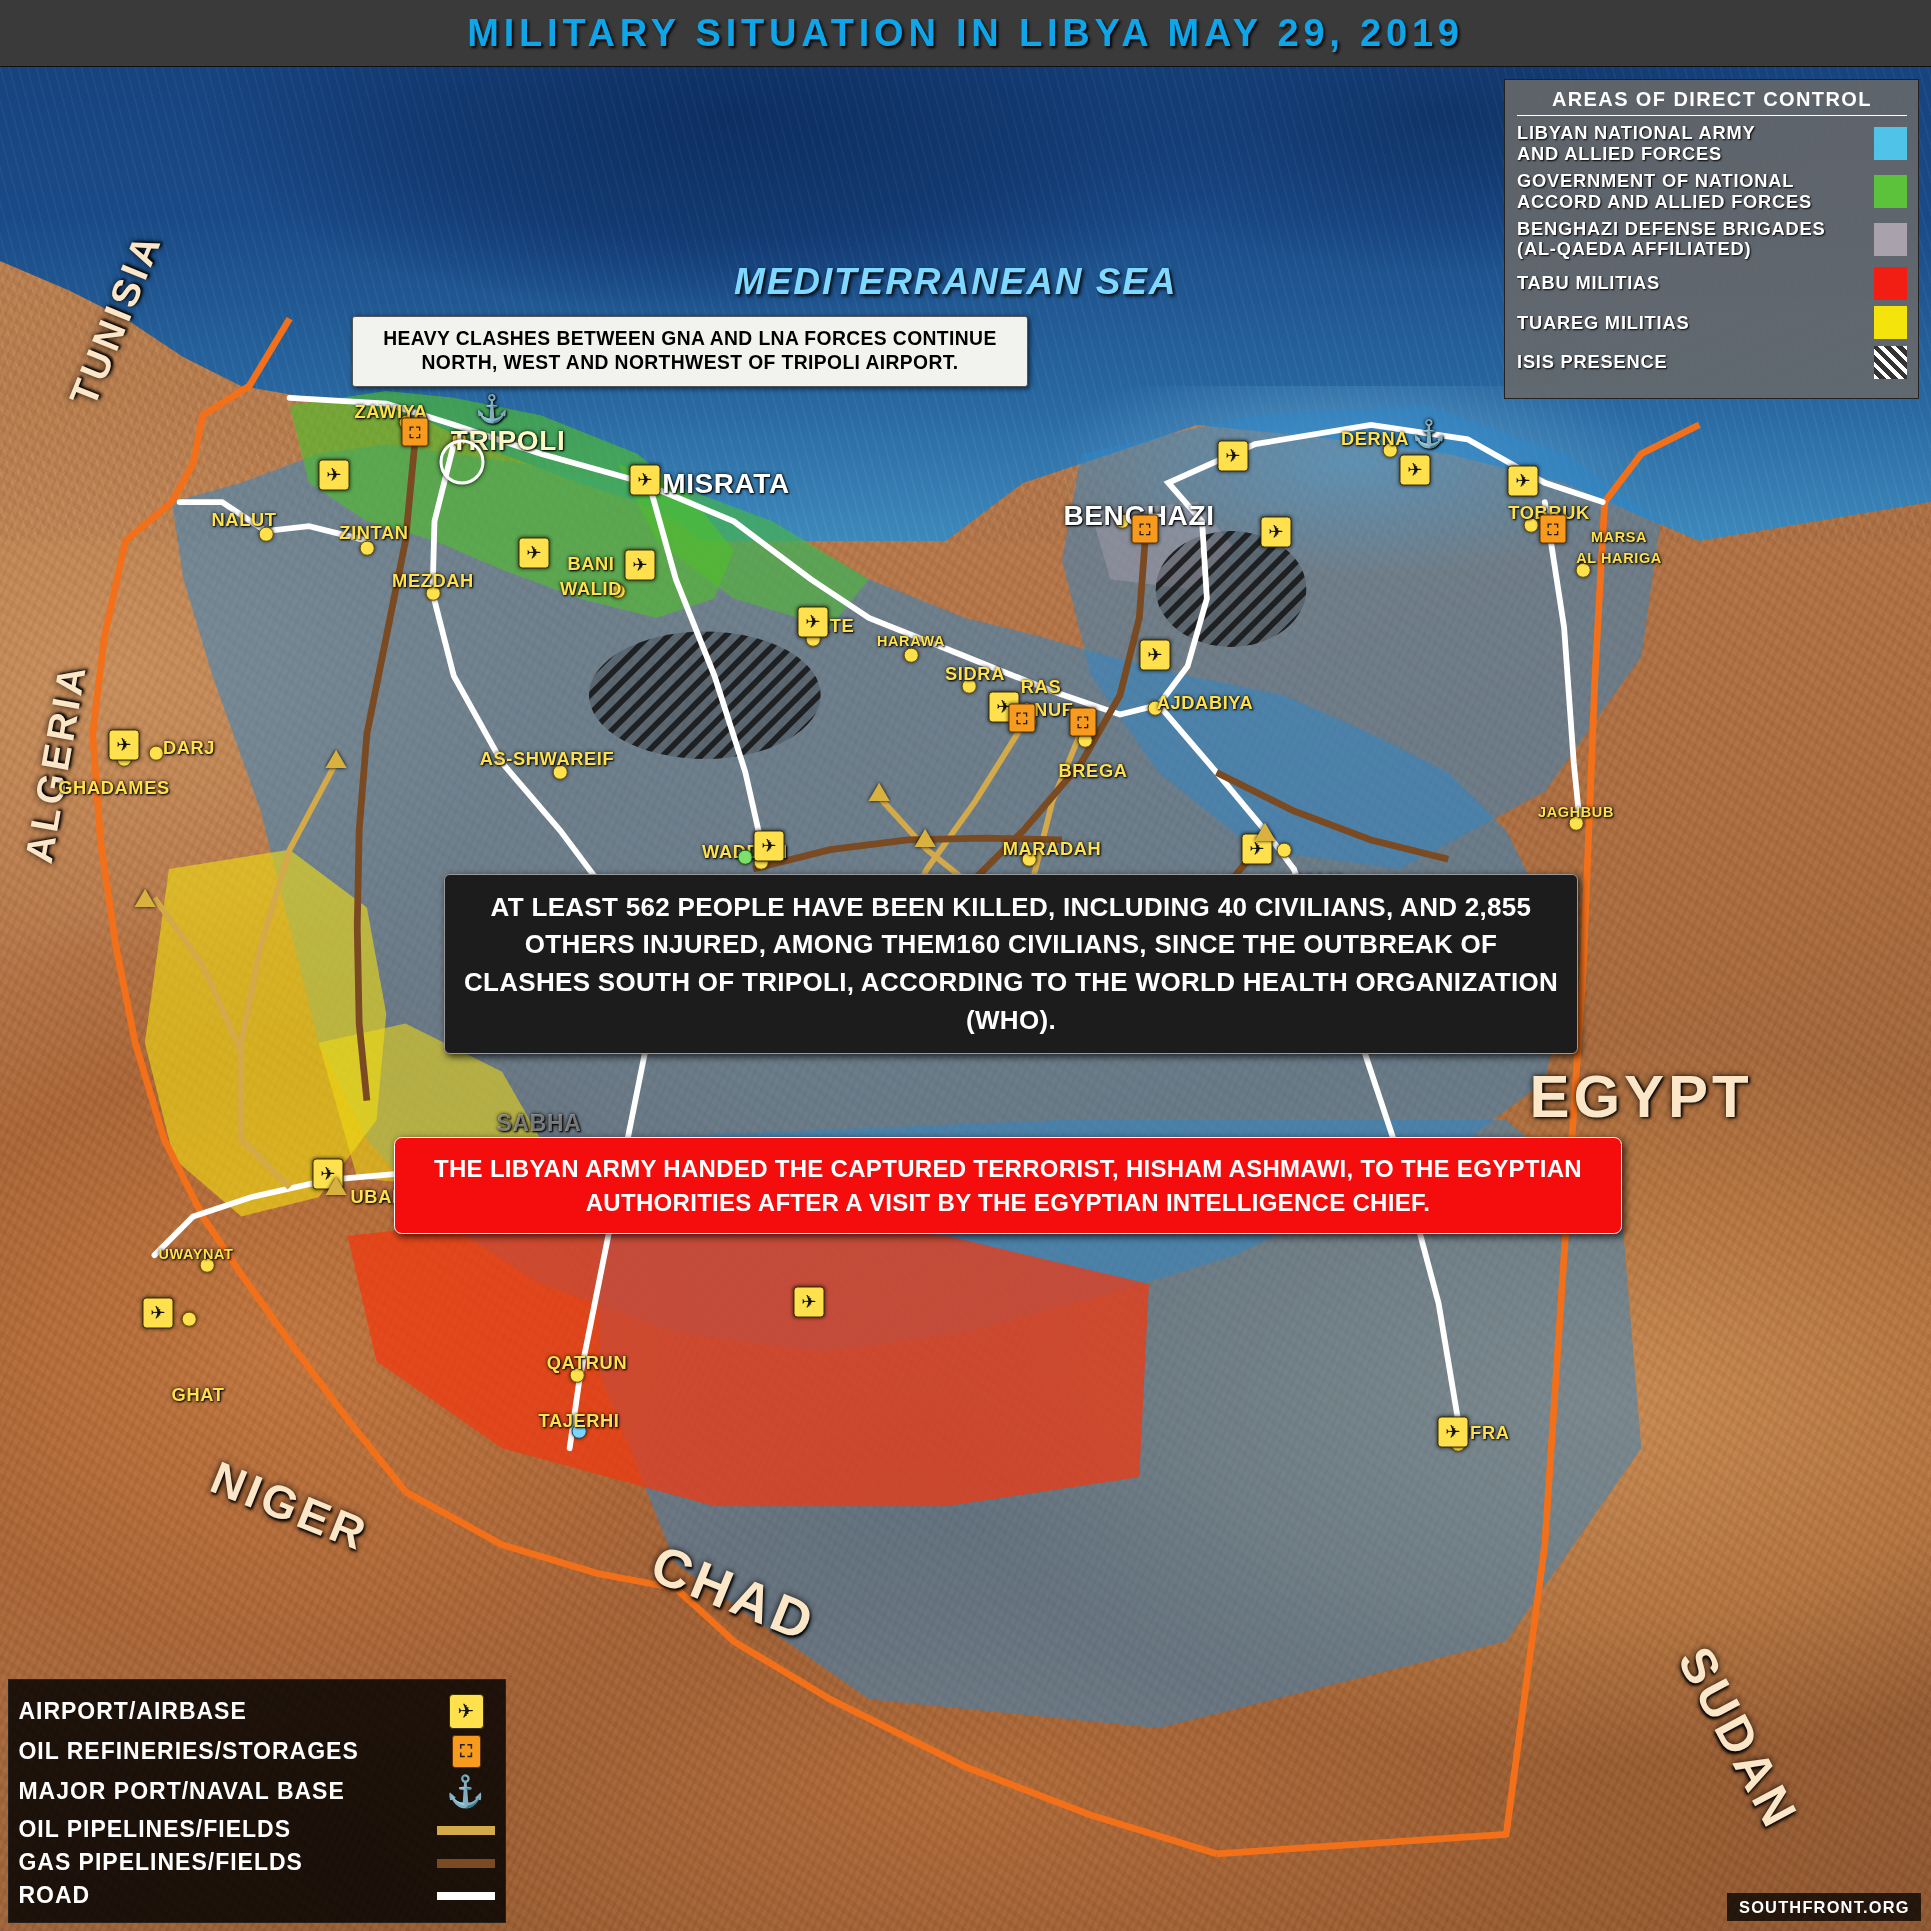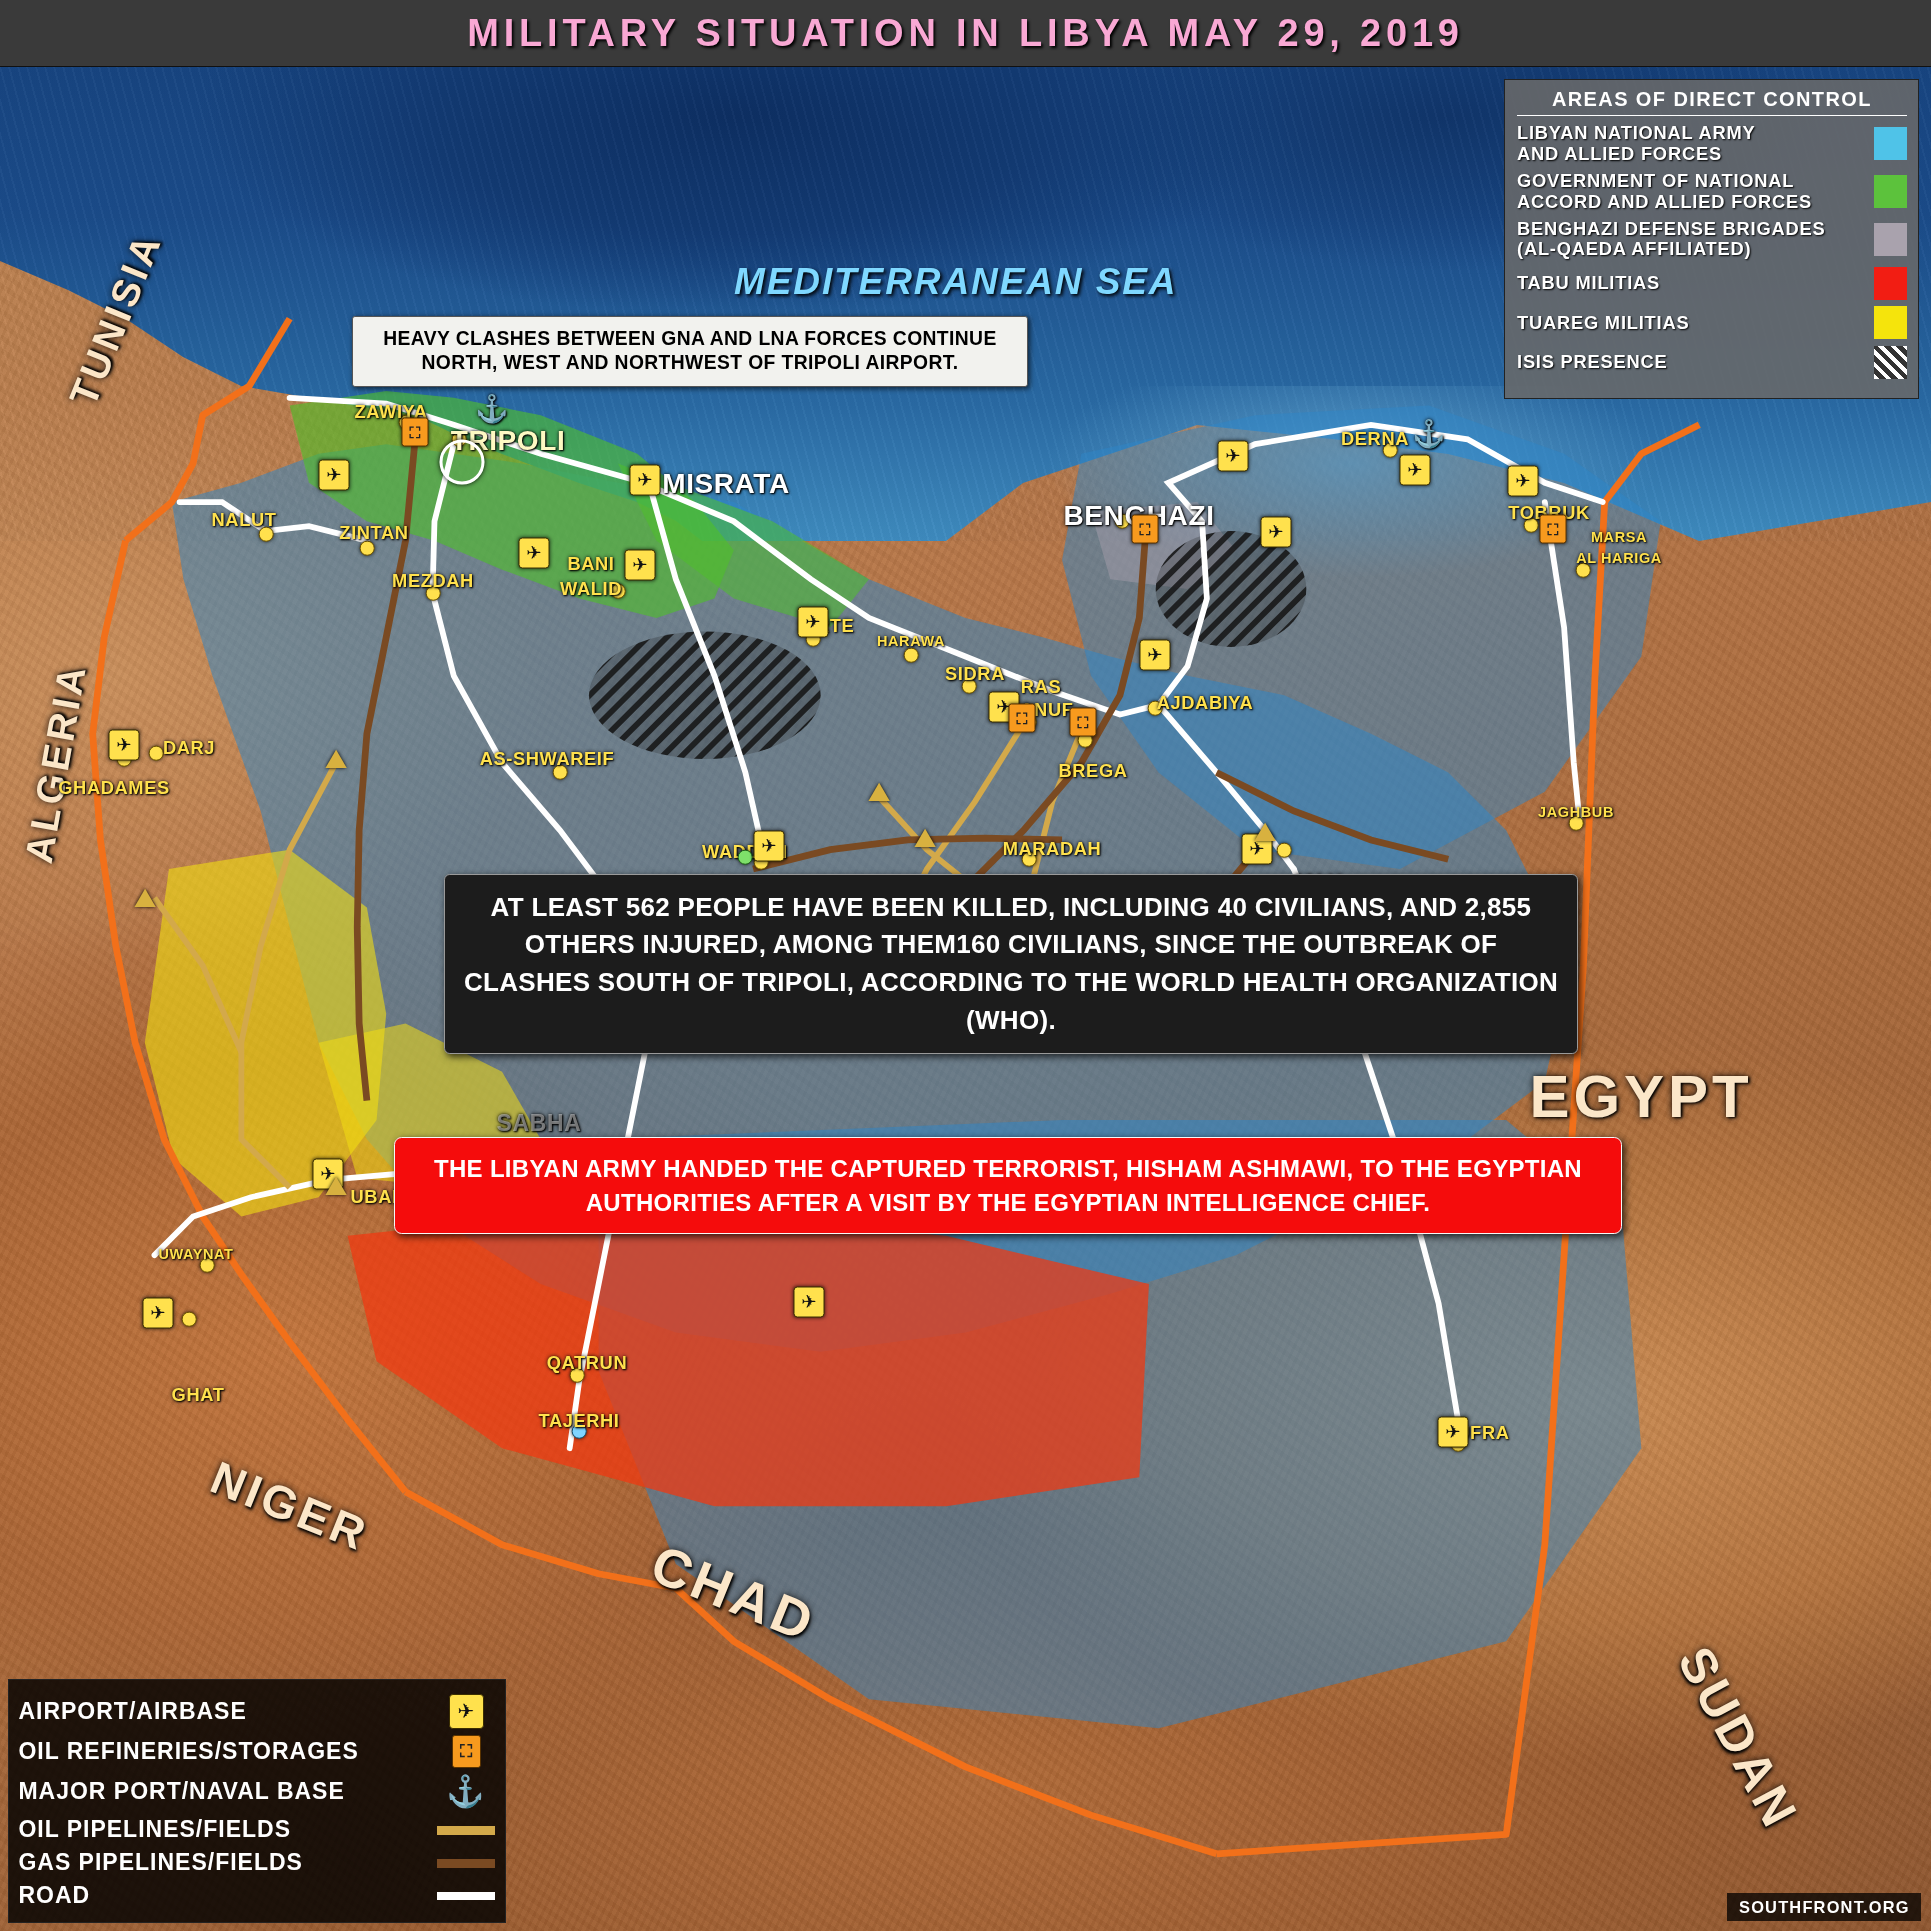--- a/index.html
+++ b/index.html
@@ -113,21 +113,21 @@
   
   .header {
     position: absolute; left: 0; top: 0;
     width: 1931px; height: 66px;
     background: #3a3a3a;
     border-bottom: 1.9px solid #111;
     display: flex; align-items: center; justify-content: center;
   }
   .header h1 {
     margin: 7px;
-    color: #f9a8d4;
+    color: #0ea5e9;
     font-size: 38px;
     font-weight: bold;
     letter-spacing: 4.8px;
     text-shadow: 1.9px 1.9px 2.9px #000;
   }
 
   
   .legend-control {
     position: absolute; right: 11.6px; top: 79px;
     width: 415px;

